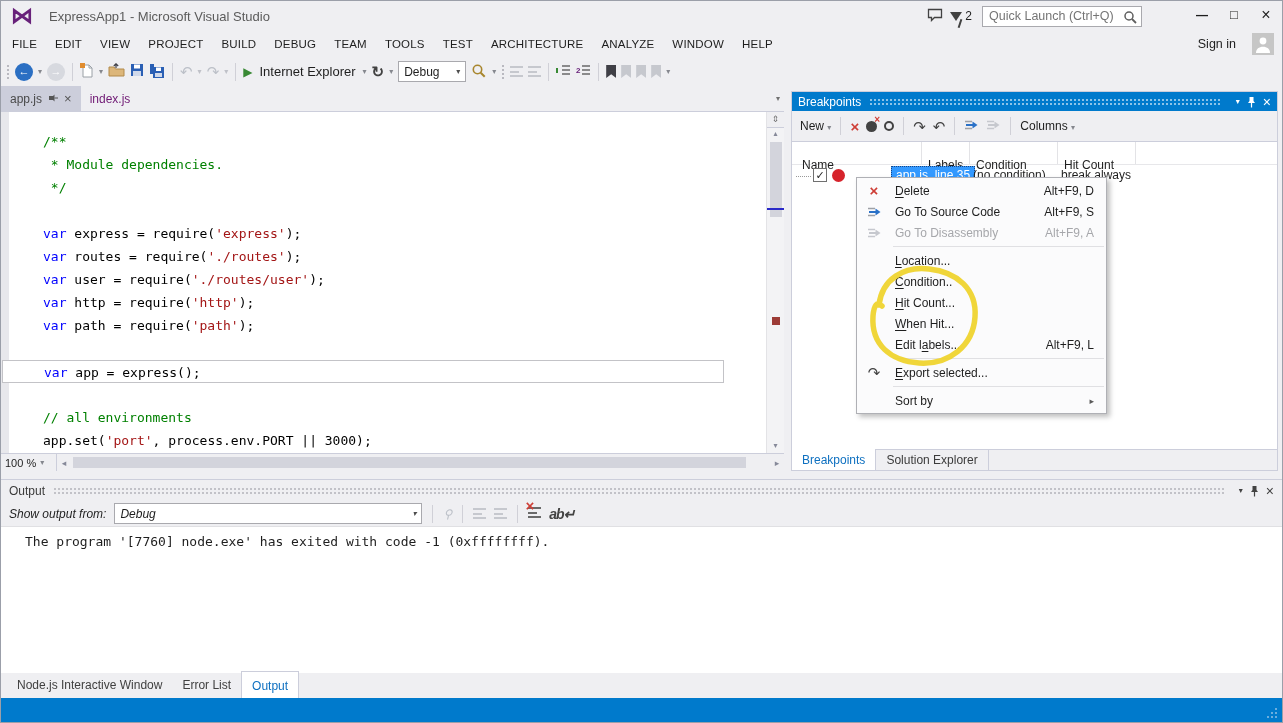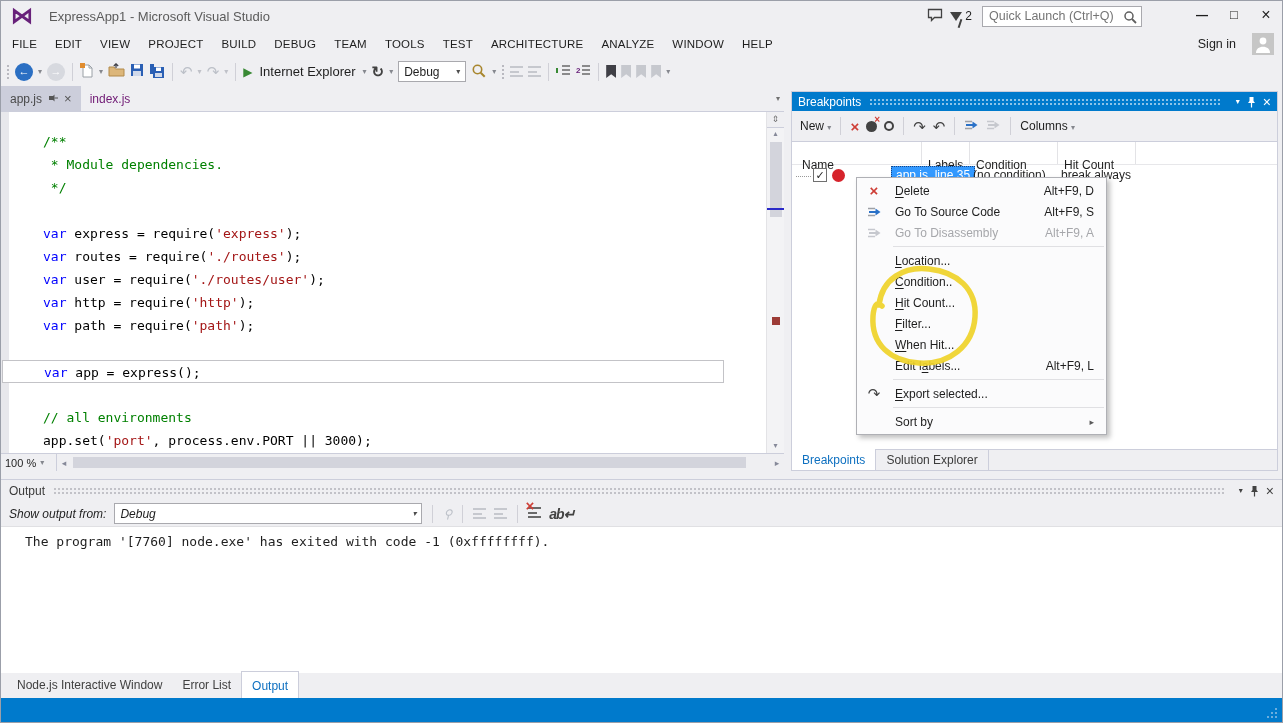--- a/index.html
+++ b/index.html
@@ -414,25 +414,20 @@
           <span class="cm-label"><u>C</u>ondition..</span>
           <span class="cm-right"></span>
         </div>
         <div class="cm-item">
           <span class="cm-icon"></span>
           <span class="cm-label"><u>H</u>it Count...</span>
           <span class="cm-right"></span>
         </div>
         <div class="cm-item">
           <span class="cm-icon"></span>
-          <span class="cm-label"><u>F</u>ilter...</span>
-          <span class="cm-right"></span>
-        </div>
-        <div class="cm-item">
-          <span class="cm-icon"></span>
           <span class="cm-label"><u>W</u>hen Hit...</span>
           <span class="cm-right"></span>
         </div>
         <div class="cm-item">
           <span class="cm-icon"></span>
           <span class="cm-label">Edit l<u>a</u>bels...</span>
           <span class="cm-right">Alt+F9, L</span>
         </div>
         <div class="cm-sep"></div>
         <div class="cm-item">

